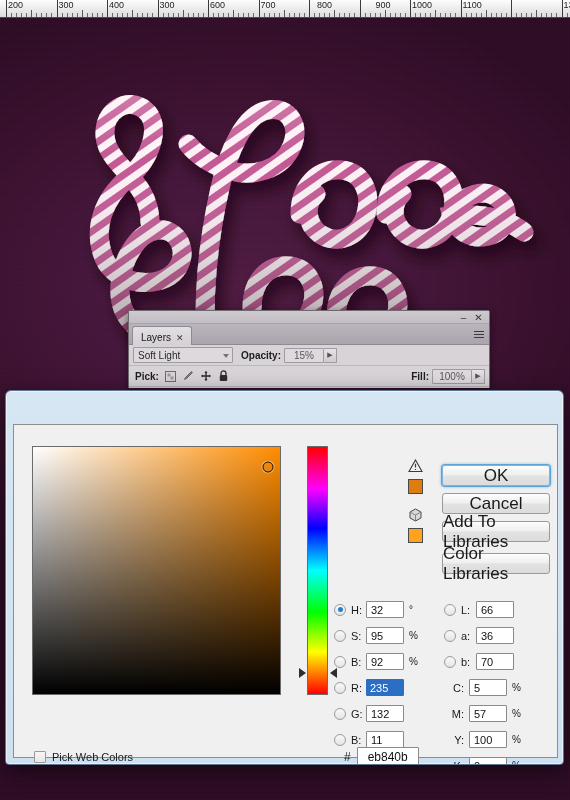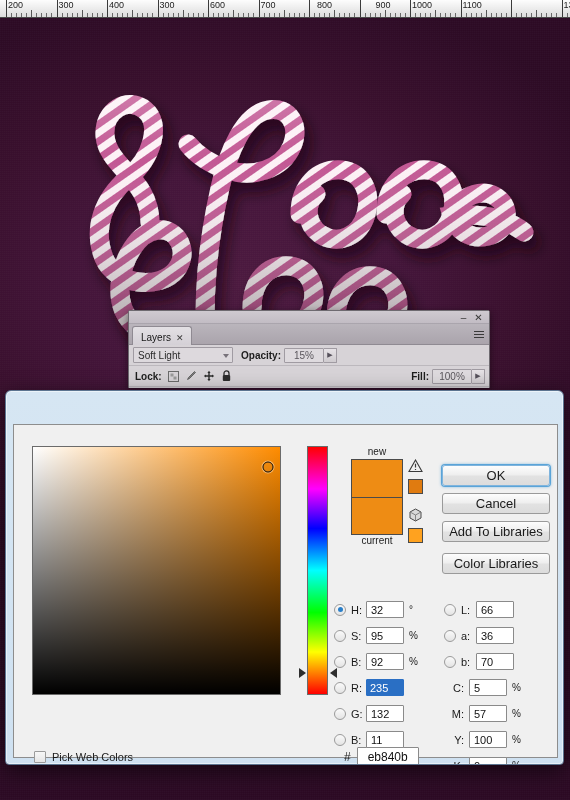--- a/index.html
+++ b/index.html
@@ -220,21 +220,21 @@
   #warn-col {
     position: absolute; left: 394px; top: 21px; width: 20px;
   }
   .warn-sw { width: 15px; height: 15px; border: 1px solid #4a4a4a; margin-top: 2px; }
 
   
   .dlg-btn {
     position: absolute; left: 428px; width: 108px; height: 21px;
     background: linear-gradient(#fdfdfd, #eeeeee 48%, #e2e2e2 52%, #dcdcdc);
     border: 1px solid #9a9a9a; border-radius: 3px;
-    font-size: 13px; color: #1a1a1a;
+    font-size: 17px; color: #1a1a1a;
     display: flex; align-items: center; justify-content: center;
     cursor: pointer;
   }
   #btn-ok {
     top: 40px;
     box-shadow: 0 0 0 1px #5aa4d8, 0 0 3px 1px rgba(90,164,216,.65);
     border-color: #7fb4dd;
   }
   #btn-cancel { top: 68px; }
   #btn-swatches { top: 96px; }
@@ -485,21 +485,21 @@
     <div class="ps-combo">
       <span>Soft Light</span>
       <span class="arrow"></span>
     </div>
     <span class="ps-label">Opacity:</span>
     <div class="ps-field">15%</div>
     <div class="ps-spin">▶</div>
   </div>
 
   <div id="lock-row">
-    <span class="ps-label" style="margin-left:2px;">Lock:</span>
+    <span class="ps-label" style="margin-left:2px;">Pick:</span>
     <span class="lock-icon">
       <svg width="11" height="11" viewBox="0 0 11 11">
           <rect x=".5" y=".5" width="10" height="10" fill="none" stroke="#6b6b6b"></rect>
           <rect x="2.5" y="2.5" width="3" height="3" fill="#9a9a9a"></rect>
           <rect x="5.5" y="5.5" width="3" height="3" fill="#9a9a9a"></rect>
         </svg>
     </span>
     <span class="lock-icon">
       <svg width="12" height="12" viewBox="0 0 12 12">
           <path d="M9.5 1.5 L10.5 2.5 L4.5 8.5 L2.5 9.5 L3.5 7.5 Z" fill="#7d7d7d" stroke="#4a4a4a" stroke-width=".7"></path>
@@ -530,26 +530,20 @@
   <div id="picker-body">
 
     <div id="color-field" style="--hue: #ff8c00;">
       <div id="field-cursor" style="left: 95%; top: 8%;"></div>
     </div>
 
     <div id="hue-slider"></div>
     <div class="hue-arrow" id="hue-arrow-left" style="top: 242.59px;"></div>
     <div class="hue-arrow" id="hue-arrow-right" style="top: 242.59px;"></div>
 
-    <div id="swatch-wrap">
-      <div class="swatch-cap">new</div>
-      <div id="swatch-new" style="background: rgb(238, 140, 20);"></div>
-      <div id="swatch-current" style="background: rgb(238, 140, 20);"></div>
-      <div class="swatch-cap">current</div>
-    </div>
 
     <div id="warn-col">
       <div style="height:13px;"></div>
       <span>
         <svg width="15" height="14" viewBox="0 0 15 14">
             <path d="M7.5 1 L14 12.5 H1 Z" fill="none" stroke="#3a3a3a" stroke-width="1.1"></path>
             <path d="M7.5 4.8 V8.6 M7.5 10 v1" stroke="#3a3a3a" stroke-width="1.2"></path>
           </svg>
       </span>
       <div class="warn-sw" style="background: rgb(224, 123, 16);"></div>

